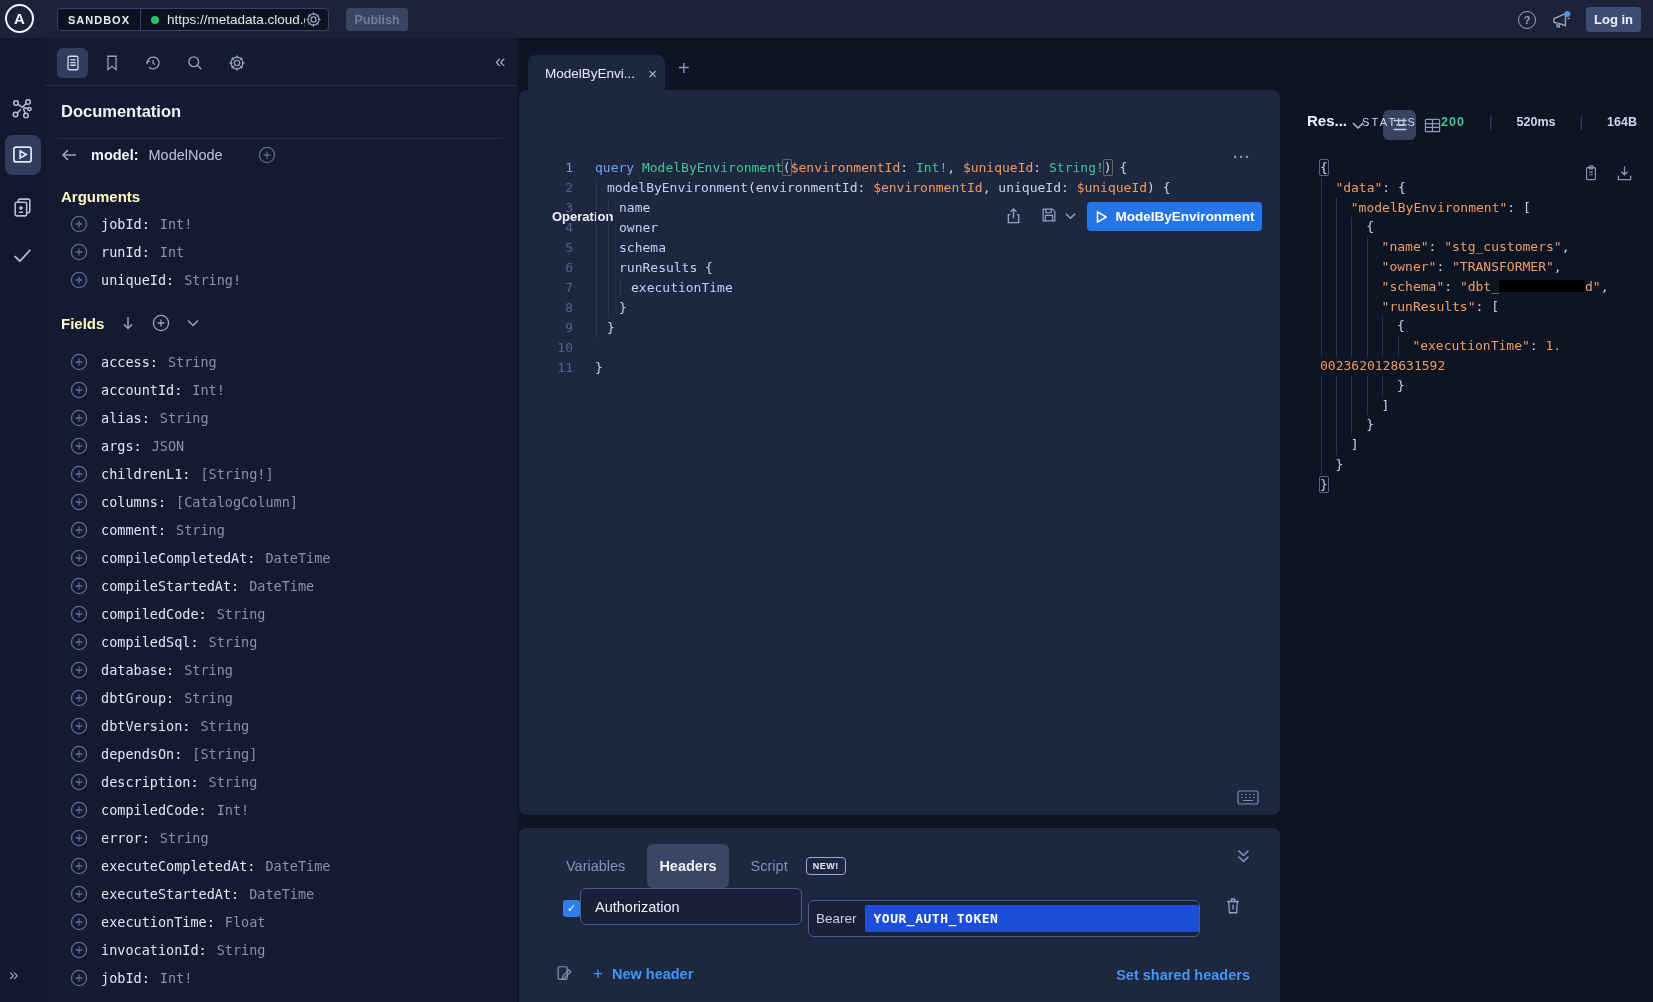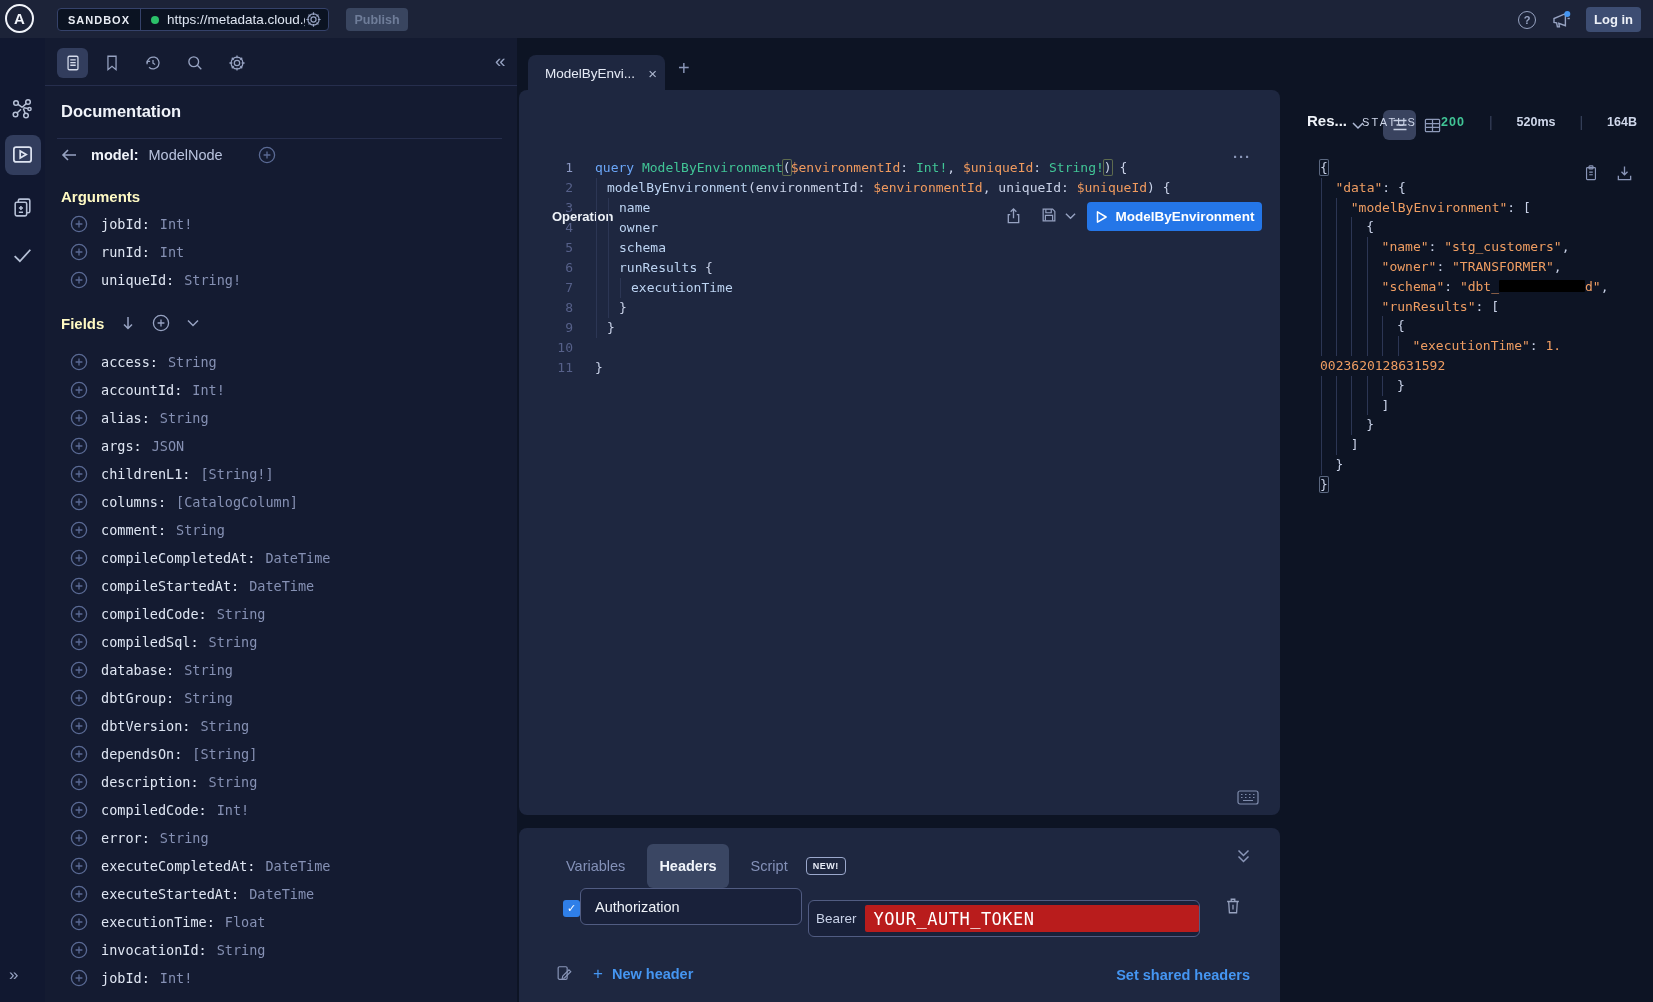--- a/index.html
+++ b/index.html
@@ -99,22 +99,22 @@
   .new-badge{border:1px solid #9ba8cc;border-radius:4px;font-size:9px;font-weight:bold;letter-spacing:.5px;
        color:#e8edf8;padding:3px 6px;margin-left:-4px;}
   .bt-collapse{position:absolute;left:717px;top:20px;color:var(--muted);}
   .hdr-check{position:absolute;left:44px;top:72px;width:17px;height:17px;background:#2f7fe8;border-radius:3px;
        color:#fff;font-size:11px;display:flex;align-items:center;justify-content:center;}
   .hdr-key{position:absolute;left:61px;top:60px;width:222px;height:37px;border:1px solid var(--border);border-radius:6px;
        background:#19213a;font-size:14.5px;color:#eef2f8;display:flex;align-items:center;padding-left:14px;}
   .hdr-val{position:absolute;left:289px;top:60px;width:392px;height:37px;border:1px solid var(--border);border-radius:6px;
        background:#19213a;display:flex;align-items:center;margin-top:12px;}
   .bearer{font-size:13.5px;color:var(--punct);margin-left:7px;flex:none;}
-  .token{width:353px;height:27px;background:#b91c1c;border-radius:2px;margin-left:8px;
-       font-family:"DejaVu Sans Mono",monospace;font-size:17px;font-weight:normal;letter-spacing:.5px;color:#fff;
+  .token{width:353px;height:27px;background:#1d4ed8;border-radius:2px;margin-left:8px;
+       font-family:"DejaVu Sans Mono",monospace;font-size:13px;font-weight:bold;letter-spacing:.5px;color:#fff;
        display:flex;align-items:center;padding-left:9px;}
   .trash{position:absolute;left:705px;top:68px;color:#98a3c0;}
   .edit-ic{position:absolute;left:36px;top:136px;color:var(--muted);}
   .new-hdr{position:absolute;left:74px;top:136px;display:flex;align-items:center;gap:9px;color:var(--link);}
   .new-hdr .plus{font-size:17px;}
   .new-hdr .lbl{font-size:14.5px;font-weight:bold;}
   .shared-hdr{position:absolute;right:30px;top:139px;font-size:14.5px;font-weight:bold;color:var(--link);}
 
   
   .resp-title{position:absolute;left:1307px;top:112px;font-size:15px;font-weight:bold;color:#eef2f8;}

